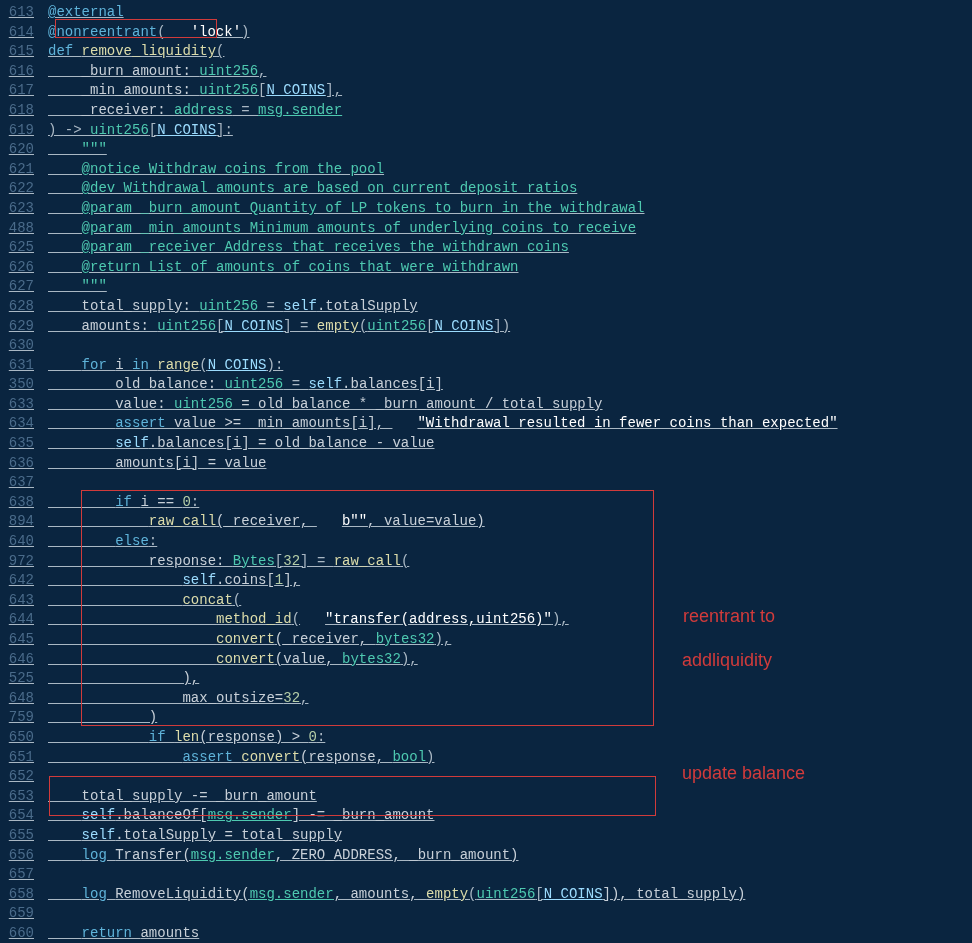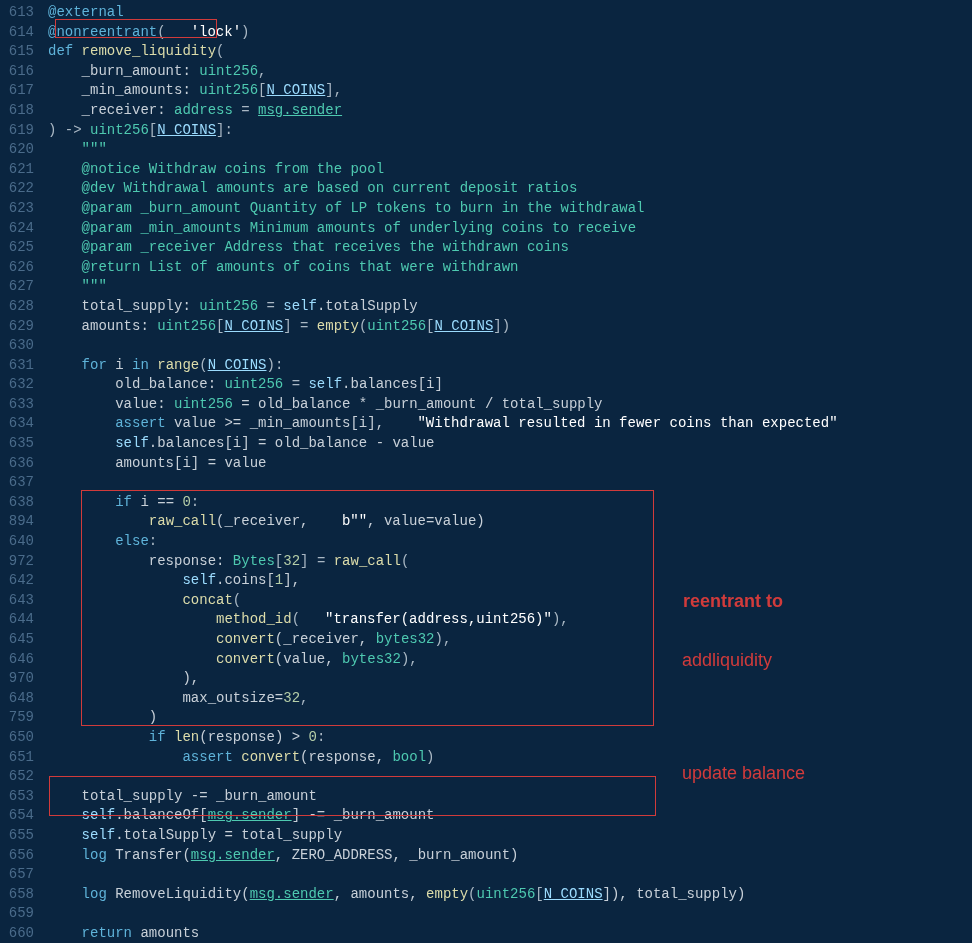--- a/index.html
+++ b/index.html
@@ -10,20 +10,21 @@
     line-height: 19.6px;
     color: #aab8c4;
     width: 972px;
     height: 943px;
     overflow: hidden;
     position: relative;
   }
   .code-container {
     display: flex;
     padding-top: 3px;
+    text-decoration: underline;
   }
   .gutter {
     width: 48px;
     text-align: right;
     padding-right: 14px;
     color: #4a6b8a;
     user-select: none;
     flex-shrink: 0;
   }
   .gutter div { height: 19.6px; }
@@ -70,44 +71,44 @@
       <div>614</div>
       <div>615</div>
       <div>616</div>
       <div>617</div>
       <div>618</div>
       <div>619</div>
       <div>620</div>
       <div>621</div>
       <div>622</div>
       <div>623</div>
-      <div>624</div>
+      <div>488</div>
       <div>625</div>
       <div>626</div>
       <div>627</div>
       <div>628</div>
       <div>629</div>
       <div>630</div>
       <div>631</div>
-      <div>632</div>
+      <div>350</div>
       <div>633</div>
       <div>634</div>
       <div>635</div>
       <div>636</div>
       <div>637</div>
       <div>638</div>
       <div>894</div>
       <div>640</div>
       <div>972</div>
       <div>642</div>
       <div>643</div>
       <div>644</div>
       <div>645</div>
       <div>646</div>
-      <div>970</div>
+      <div>525</div>
       <div>648</div>
       <div>759</div>
       <div>650</div>
       <div>651</div>
       <div>652</div>
       <div>653</div>
       <div>654</div>
       <div>655</div>
       <div>656</div>
       <div>657</div>
@@ -115,15 +116,15 @@
       <div>659</div>
       <div>660</div>
     </div>
   <div class="code" id="code"><div class="code-line"><span class="dec">@external</span></div><div class="code-line"><span class="dec">@nonreentrant</span><span class="punct">(</span><span class="str">'lock'</span><span class="punct">)</span></div><div class="code-line"><span class="kw">def </span><span class="fn">remove_liquidity</span><span class="punct">(</span></div><div class="code-line"><span class="ident">    _burn_amount: </span><span class="type">uint256</span><span class="punct">,</span></div><div class="code-line"><span class="ident">    _min_amounts: </span><span class="type">uint256</span><span class="punct">[</span><span class="const">N_COINS</span><span class="punct">],</span></div><div class="code-line"><span class="ident">    _receiver: </span><span class="type">address</span><span class="punct"> = </span><span class="msg">msg.sender</span></div><div class="code-line"><span class="punct">) -&gt; </span><span class="type">uint256</span><span class="punct">[</span><span class="const">N_COINS</span><span class="punct">]:</span></div><div class="code-line"><span class="cmt">    """</span></div><div class="code-line"><span class="cmt">    @notice Withdraw coins from the pool</span></div><div class="code-line"><span class="cmt">    @dev Withdrawal amounts are based on current deposit ratios</span></div><div class="code-line"><span class="cmt">    @param _burn_amount Quantity of LP tokens to burn in the withdrawal</span></div><div class="code-line"><span class="cmt">    @param _min_amounts Minimum amounts of underlying coins to receive</span></div><div class="code-line"><span class="cmt">    @param _receiver Address that receives the withdrawn coins</span></div><div class="code-line"><span class="cmt">    @return List of amounts of coins that were withdrawn</span></div><div class="code-line"><span class="cmt">    """</span></div><div class="code-line"><span class="ident">    total_supply: </span><span class="type">uint256</span><span class="punct"> = </span><span class="self">self</span><span class="ident">.totalSupply</span></div><div class="code-line"><span class="ident">    amounts: </span><span class="type">uint256</span><span class="punct">[</span><span class="const">N_COINS</span><span class="punct">] = </span><span class="fn">empty</span><span class="punct">(</span><span class="type">uint256</span><span class="punct">[</span><span class="const">N_COINS</span><span class="punct">])</span></div><div class="code-line"><span class="ident"></span></div><div class="code-line"><span class="ident">    </span><span class="kw">for </span><span class="ident">i </span><span class="kw">in </span><span class="fn">range</span><span class="punct">(</span><span class="const">N_COINS</span><span class="punct">):</span></div><div class="code-line"><span class="ident">        old_balance: </span><span class="type">uint256</span><span class="punct"> = </span><span class="self">self</span><span class="ident">.balances[i]</span></div><div class="code-line"><span class="ident">        value: </span><span class="type">uint256</span><span class="ident"> = old_balance * _burn_amount / total_supply</span></div><div class="code-line"><span class="ident">        </span><span class="kw">assert </span><span class="ident">value &gt;= _min_amounts[i], </span><span class="str">"Withdrawal resulted in fewer coins than expected"</span></div><div class="code-line"><span class="ident">        </span><span class="self">self</span><span class="ident">.balances[i] = old_balance - value</span></div><div class="code-line"><span class="ident">        amounts[i] = value</span></div><div class="code-line"><span class="ident"></span></div><div class="code-line"><span class="ident">        </span><span class="kw">if </span><span class="ident">i == </span><span class="num">0</span><span class="punct">:</span></div><div class="code-line"><span class="ident">            </span><span class="fn">raw_call</span><span class="ident">(_receiver, </span><span class="str">b""</span><span class="ident">, value=value)</span></div><div class="code-line"><span class="ident">        </span><span class="kw">else</span><span class="punct">:</span></div><div class="code-line"><span class="ident">            response: </span><span class="type">Bytes</span><span class="punct">[</span><span class="num">32</span><span class="punct">] = </span><span class="fn">raw_call</span><span class="punct">(</span></div><div class="code-line"><span class="ident">                </span><span class="self">self</span><span class="ident">.coins[</span><span class="num">1</span><span class="ident">],</span></div><div class="code-line"><span class="ident">                </span><span class="fn">concat</span><span class="punct">(</span></div><div class="code-line"><span class="ident">                    </span><span class="fn">method_id</span><span class="punct">(</span><span class="str">"transfer(address,uint256)"</span><span class="punct">),</span></div><div class="code-line"><span class="ident">                    </span><span class="fn">convert</span><span class="ident">(_receiver, </span><span class="type">bytes32</span><span class="punct">),</span></div><div class="code-line"><span class="ident">                    </span><span class="fn">convert</span><span class="ident">(value, </span><span class="type">bytes32</span><span class="punct">),</span></div><div class="code-line"><span class="ident">                ),</span></div><div class="code-line"><span class="ident">                max_outsize=</span><span class="num">32</span><span class="punct">,</span></div><div class="code-line"><span class="ident">            )</span></div><div class="code-line"><span class="ident">            </span><span class="kw">if </span><span class="fn">len</span><span class="ident">(response) &gt; </span><span class="num">0</span><span class="punct">:</span></div><div class="code-line"><span class="ident">                </span><span class="kw">assert </span><span class="fn">convert</span><span class="ident">(response, </span><span class="type">bool</span><span class="punct">)</span></div><div class="code-line"><span class="ident"></span></div><div class="code-line"><span class="ident">    total_supply -= _burn_amount</span></div><div class="code-line"><span class="ident">    </span><span class="self">self</span><span class="ident">.balanceOf[</span><span class="msg">msg.sender</span><span class="ident">] -= _burn_amount</span></div><div class="code-line"><span class="ident">    </span><span class="self">self</span><span class="ident">.totalSupply = total_supply</span></div><div class="code-line"><span class="ident">    </span><span class="kw">log </span><span class="ident">Transfer(</span><span class="msg">msg.sender</span><span class="ident">, ZERO_ADDRESS, _burn_amount)</span></div><div class="code-line"><span class="ident"></span></div><div class="code-line"><span class="ident">    </span><span class="kw">log </span><span class="ident">RemoveLiquidity(</span><span class="msg">msg.sender</span><span class="ident">, amounts, </span><span class="fn">empty</span><span class="punct">(</span><span class="type">uint256</span><span class="punct">[</span><span class="const">N_COINS</span><span class="ident">]), total_supply)</span></div><div class="code-line"><span class="ident"></span></div><div class="code-line"><span class="ident">    </span><span class="kw">return </span><span class="ident">amounts</span></div></div>
 </div>
 
 <div class="annotation" id="box1" style="top: 19px; left: 55px; width: 162px; height: 19px;"></div>
 <div class="annotation" id="box2" style="top: 490px; left: 81px; width: 573px; height: 236px;"></div>
 <div class="annotation" id="box3" style="top: 776px; left: 49px; width: 607px; height: 40px;"></div>
 
-<div class="annotation-label" id="label1" style="top: 592px; left: 683px; font-weight: bold;">reentrant to</div>
+<div class="annotation-label" id="label1" style="top: 607px; left: 683px;">reentrant to</div>
 <div class="annotation-label" id="label2" style="top: 651px; left: 682px;">addliquidity</div>
 <div class="annotation-label" id="label3" style="top: 764px; left: 682px;">update balance</div>
 
 </body></html>

